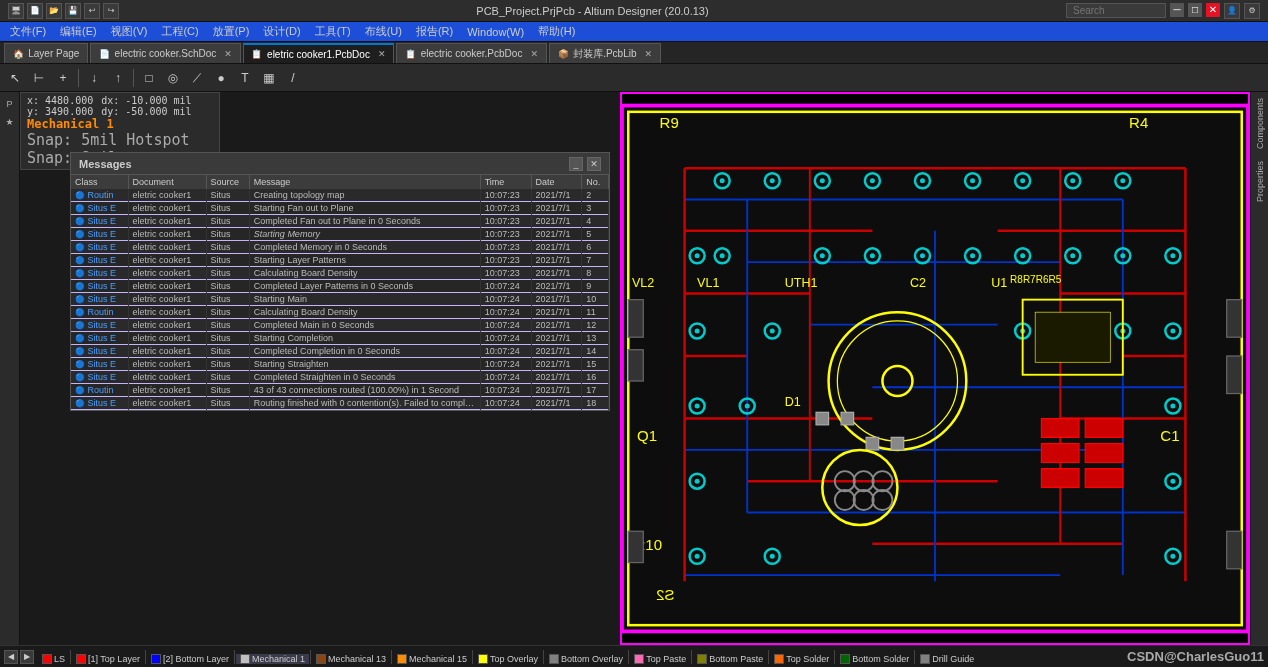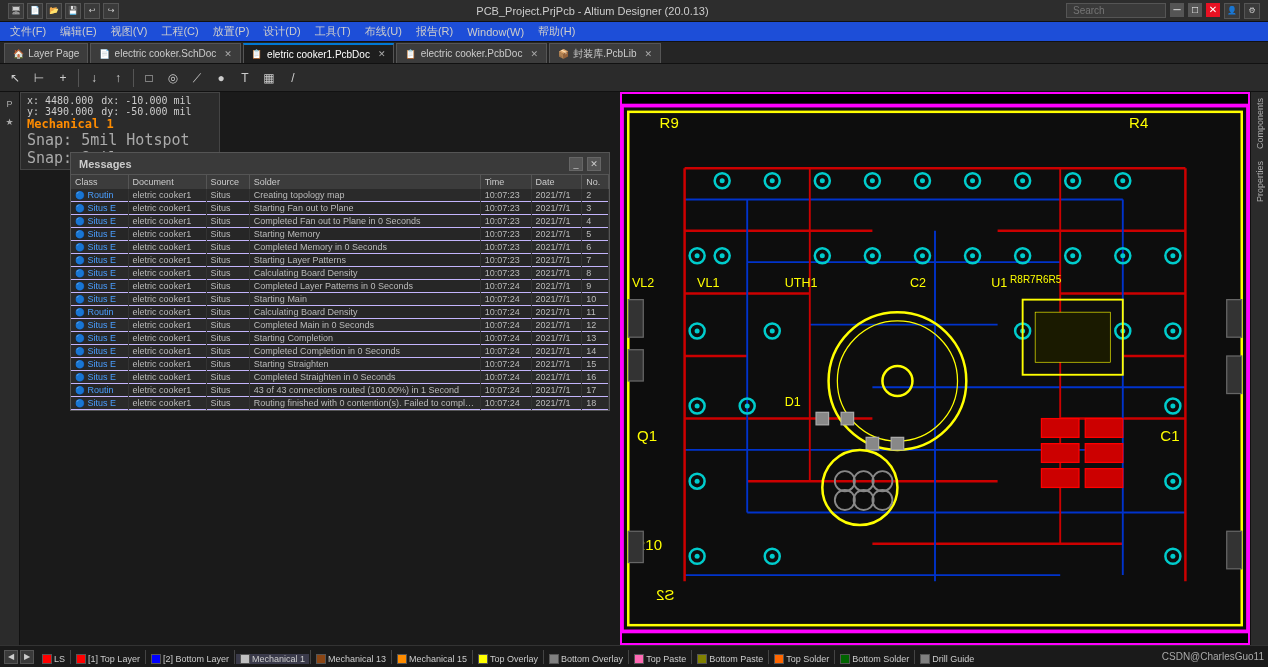--- a/index.html
+++ b/index.html
@@ -196,21 +196,21 @@
           <div class="panel-btn">✕</div>
         </div>
       </div>
       <div style="overflow-y: auto; max-height: 300px;">
         <table id="messages-table">
           <thead>
             <tr>
               <th>Class</th>
               <th>Document</th>
               <th>Source</th>
-              <th>Solder</th>
+              <th>Message</th>
               <th>Time</th>
               <th>Date</th>
               <th>No.</th>
             </tr>
           </thead>
           <tbody id="messages-tbody">
           <tr>
       <td class="msg-class-routin" style="color:#4a9eff;">
         <span style="font-size:8px;">🔵</span> Routin
       </td>
@@ -242,21 +242,21 @@
       <td>10:07:23</td>
       <td>2021/7/1</td>
       <td>4</td>
     </tr>
               <tr>
       <td class="msg-class-situse" style="color:#4a9eff;">
         <span style="font-size:8px;">🔵</span> Situs E
       </td>
       <td>eletric cooker1</td>
       <td>Situs</td>
-      <td style="max-width:200px;overflow:hidden;text-overflow:ellipsis;">Starting Memory</td>
+      <td style="max-width:200px;overflow:hidden;text-overflow:ellipsis;font-style:italic;">Starting Memory</td>
       <td>10:07:23</td>
       <td>2021/7/1</td>
       <td>5</td>
     </tr>
               <tr>
       <td class="msg-class-situse" style="color:#4a9eff;">
         <span style="font-size:8px;">🔵</span> Situs E
       </td>
       <td>eletric cooker1</td>
       <td>Situs</td>
@@ -637,15 +637,15 @@
         <span class="layer-color" style="background:#006400;"></span>
         <span class="layer-label">Bottom Solder</span>
       </div>
       <div class="status-sep"></div>
       <div class="status-layer">
         <span class="layer-color" style="background:#808080;"></span>
         <span class="layer-label">Drill Guide</span>
       </div>
     </div>
   <div class="status-right">
-    <span style="color:#aaa;font-size:10px;">CSDN@CharlesGuo11</span>
+    <span style="color:#aaa;font-size:13px;font-weight:bold;">CSDN@CharlesGuo11</span>
   </div>
 </div>
 
 </body></html>

